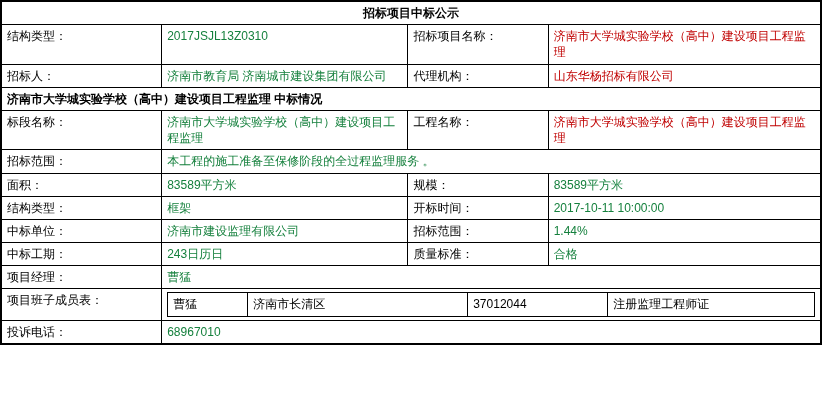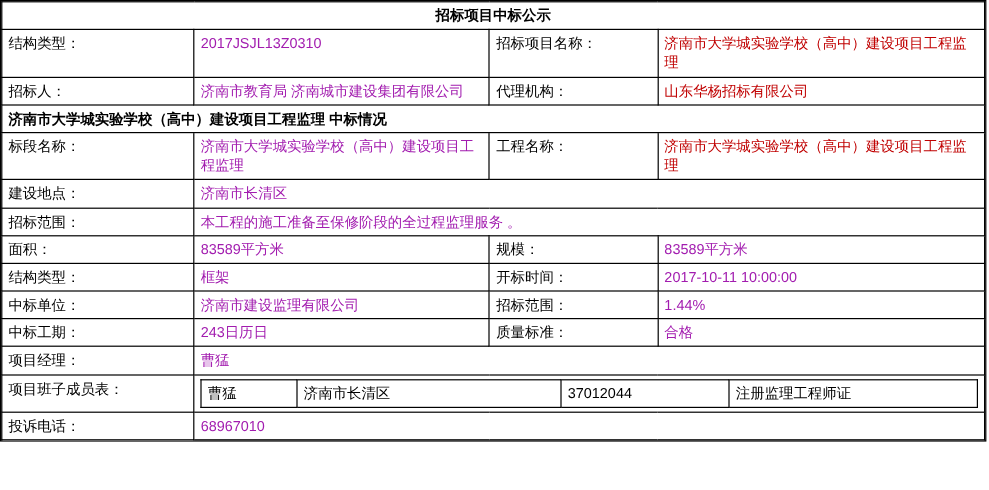--- a/index.html
+++ b/index.html
@@ -40,21 +40,21 @@
     font-size: 13px;
     padding: 6px 5px;
     border: none;
     border-bottom: 1px solid #000000;
   }
   .label {
     background: #ffffff;
     white-space: nowrap;
   }
   .value {
-    color: #a21caf;
+    color: #15803d;
   }
   .value-red {
     color: #c00000;
   }
   .section-head {
     font-weight: bold;
     font-size: 13px;
     padding: 4px 5px;
     color: #000000;
     margin-top: 39px;
@@ -110,24 +110,20 @@
       <tr>
         <td class="section-head" colspan="4">济南市大学城实验学校（高中）建设项目工程监理  中标情况</td>
       </tr>
       <tr>
         <td class="label">标段名称：</td>
         <td class="value">济南市大学城实验学校（高中）建设项目工程监理</td>
         <td class="label">工程名称：</td>
         <td class="value value-red">济南市大学城实验学校（高中）建设项目工程监理</td>
       </tr>
       <tr>
-        <td class="label">建设地点：</td>
-        <td class="value" colspan="3">济南市长清区</td>
-      </tr>
-      <tr>
         <td class="label">招标范围：</td>
         <td class="value" colspan="3">本工程的施工准备至保修阶段的全过程监理服务 。</td>
       </tr>
       <tr>
         <td class="label">面积：</td>
         <td class="value">83589平方米</td>
         <td class="label">规模：</td>
         <td class="value">83589平方米</td>
       </tr>
       <tr>

